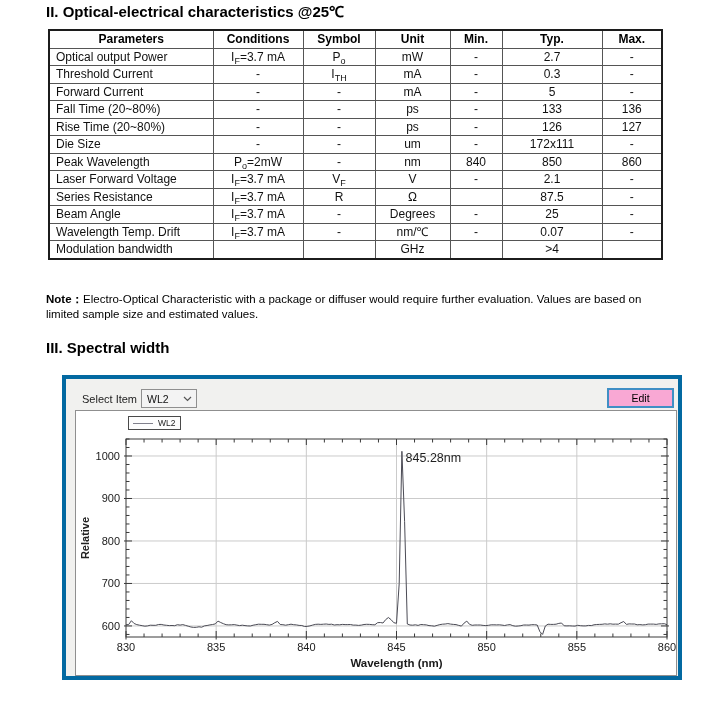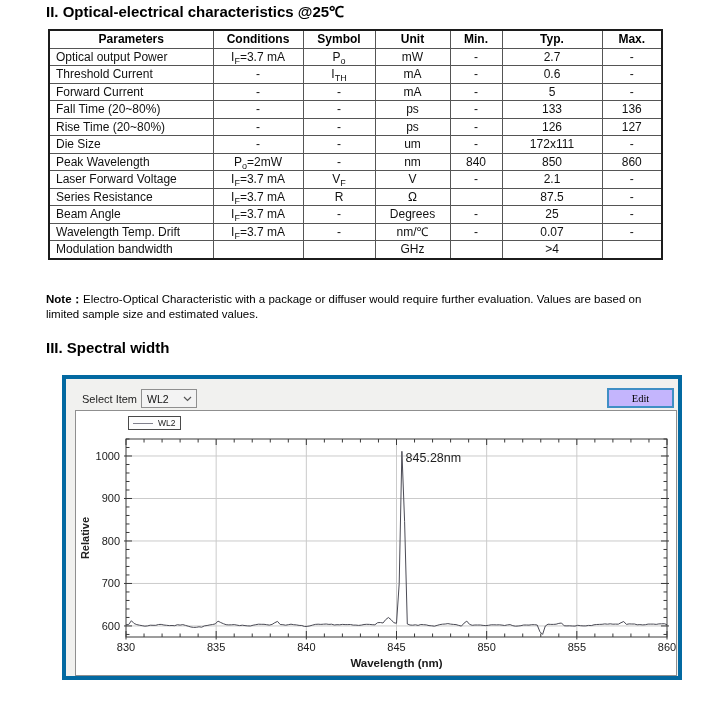--- a/index.html
+++ b/index.html
@@ -16,21 +16,21 @@
   sub{font-size:9px;line-height:0;}
 
   .note{position:absolute;left:46px;top:292px;width:618px;font-size:11.5px;line-height:14.5px;color:#000;}
   .note b{font-weight:bold;margin-top:8px;}
 
   .panel{position:absolute;left:62px;top:375px;width:620px;height:305px;background:#f1f1ef;border:4px solid #0369a1;box-sizing:border-box;}
   .select-label{position:absolute;left:16px;top:14px;font-size:11px;color:#222;}
   .combo{position:absolute;left:75px;top:10px;width:56px;height:19px;background:#f3f3f3;border:1px solid #8f8f8f;box-sizing:border-box;display:flex;align-items:center;font-size:10.5px;padding-left:5px;cursor:default;}
   .combo .val{flex:1;}
   .combo svg{margin-right:4px;}
-  .edit-btn{position:absolute;left:541px;top:9px;width:67px;height:20px;background:#c4b5fd;border:2px solid #3f8fc5;box-sizing:border-box;font-size:10.5px;font-family:Liberation Serif, serif;color:#000;text-align:center;line-height:15px;padding:0;}
+  .edit-btn{position:absolute;left:541px;top:9px;width:67px;height:20px;background:#f9a8d4;border:2px solid #3f8fc5;box-sizing:border-box;font-size:10.5px;font-family:Liberation Sans, sans-serif;color:#000;text-align:center;line-height:15px;padding:0;}
   .chartbox{position:absolute;left:9px;top:31px;width:600px;height:264px;background:#fff;border:1px solid #8f8f8f;}
   .chartbox svg{position:absolute;left:0;top:0;}
   .legend{position:absolute;left:52px;top:5px;height:12px;border:1px solid #4a4a4a;background:#fdfdfd;display:flex;align-items:center;padding:0 5px 0 4px;gap:5px;font-size:8.5px;color:#222;}
   .legend .line{width:20px;height:0;border-top:1.5px solid #80808c;}
   .ylabel{position:absolute;left:-25px;top:120px;width:70px;height:14px;transform:rotate(-90deg);font-size:11px;font-weight:bold;text-align:center;color:#222;}
 </style>
 </head>
 <body>
 
 <div class="sec-title" id="title2">II. Optical-electrical characteristics @25℃</div>
@@ -65,21 +65,21 @@
         <td>-</td>
         <td>2.7</td>
         <td>-</td>
       </tr>
       <tr>
         <td class="param">Threshold Current</td>
         <td>-</td>
         <td>I<sub>TH</sub></td>
         <td>mA</td>
         <td>-</td>
-        <td>0.6</td>
+        <td>0.3</td>
         <td>-</td>
       </tr>
       <tr>
         <td class="param">Forward Current</td>
         <td>-</td>
         <td>-</td>
         <td>mA</td>
         <td>-</td>
         <td>5</td>
         <td>-</td>

